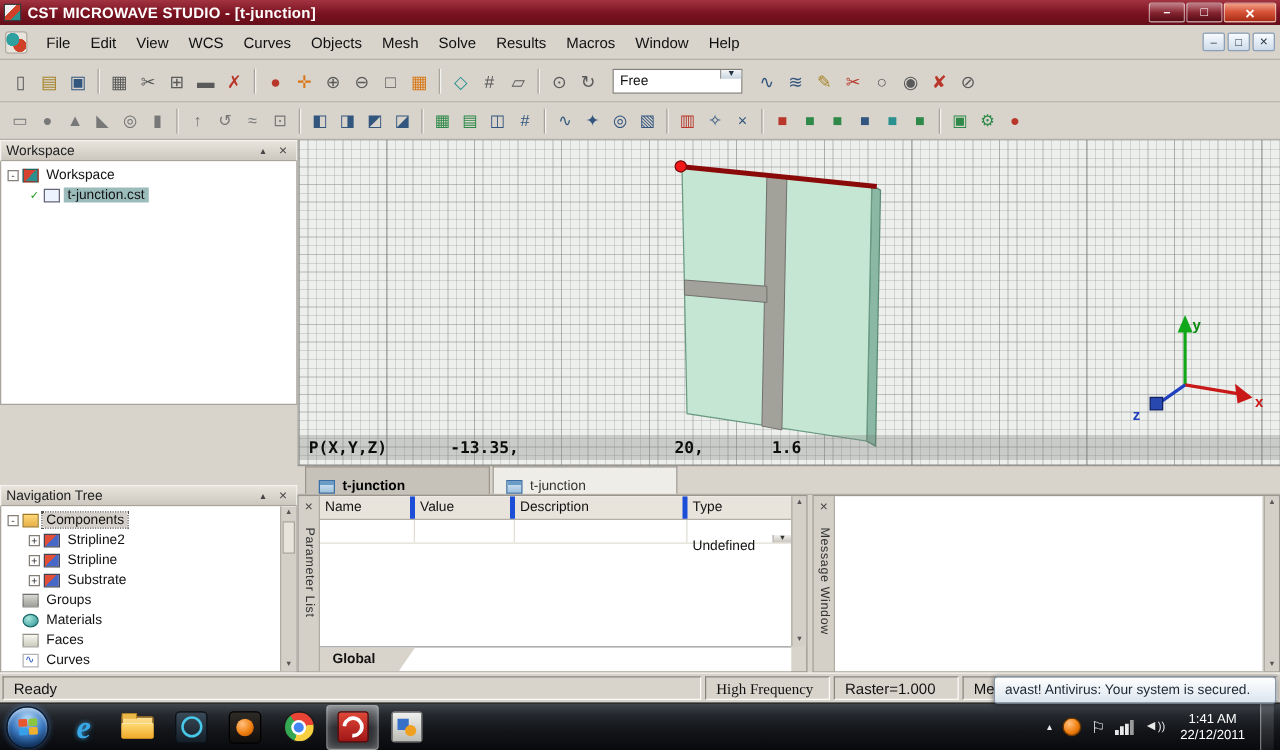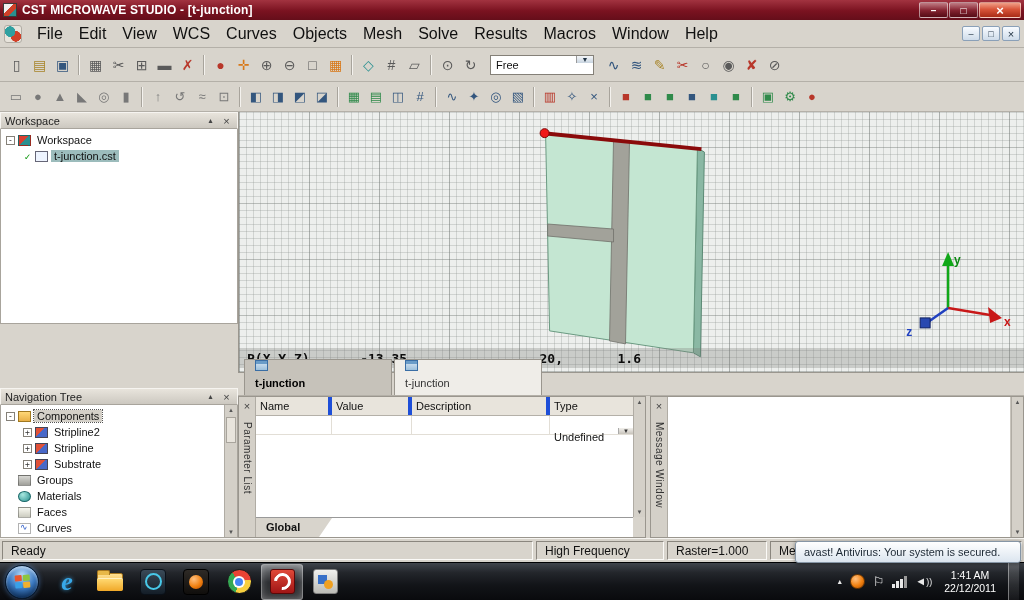--- a/index.html
+++ b/index.html
@@ -14,21 +14,21 @@
 .wb{width:29px;height:16px;display:flex;align-items:center;justify-content:center;font-size:10px;color:#fff;border:1px solid rgba(255,255,255,.5);border-radius:2px;background:linear-gradient(180deg,rgba(255,255,255,.38),rgba(255,255,255,.08) 50%,rgba(0,0,0,.2));}
 .wb.min::before{content:"–";font-weight:bold;}
 .wb.max::before{content:"□";}
 .wb.close{width:42px;background:linear-gradient(180deg,#f0a088,#d9553a 45%,#a92c16);}
 .wb.close::before{content:"×";font-size:13px;font-weight:bold;}
 
 
 .menubar{position:absolute;top:20px;left:0;right:0;height:28px;background:#d8d4cc;border-bottom:1px solid #b4b0a8;display:flex;align-items:center;padding:0 4px;}
 .menu-logo{width:18px;height:18px;margin-right:7px;border-radius:3px;background:radial-gradient(circle at 32% 35%,#2fa0a0 0 34%,transparent 36%),radial-gradient(circle at 68% 65%,#d04028 0 34%,transparent 36%),#e8e4dc;border:1px solid #b0aca4;flex:none;}
 .menus{display:flex;}
-.menu-item{padding:4px 8px;font-size:16px;color:#101010;}
+.menu-item{padding:4px 8px;font-size:12px;color:#101010;}
 .mdi-btns{margin-left:auto;display:flex;gap:2px;}
 .mdib{width:18px;height:15px;border:1px solid #8aa0b8;border-radius:2px;background:linear-gradient(#f8fbff,#cfdcea);display:flex;align-items:center;justify-content:center;font-size:9px;color:#234;}
 .mdib.min::before{content:"–";}
 .mdib.max::before{content:"□";}
 .mdib.close::before{content:"×";font-size:11px;}
 
 
 .toolbar{position:absolute;left:0;right:0;display:flex;align-items:center;padding:0 5px;background:#d8d4cc;border-bottom:1px solid #b4b0a8;}
 .toolbar.row1{top:48px;height:34px;}
 .toolbar.row2{top:82px;height:30px;}
@@ -89,21 +89,21 @@
 .viewport svg{position:absolute;inset:0;width:100%;height:100%;}
 .coordbar{position:absolute;left:0;right:0;bottom:4px;height:20px;background:rgba(122,124,120,.30);display:flex;align-items:center;font-family:"DejaVu Sans Mono",monospace;font-weight:bold;font-size:13px;color:#0c0c0c;}
 .cb-l{margin-left:8px;width:90px;}
 .cb-v{text-align:right;}
 .v1{width:78px;}
 .v2{width:148px;}
 .v3{width:78px;}
 
 
 .tabsrow{position:absolute;left:238px;top:372px;right:0;height:24px;background:#d8d4cc;border-top:1px solid #9a968e;border-bottom:1px solid #b4b0a8;display:flex;align-items:flex-end;padding-left:6px;gap:2px;}
-.vtab{height:36px;min-width:148px;display:flex;align-items:flex-start;gap:6px;padding:0 10px;border:1px solid #9a968e;border-bottom:none;background:#efede8;font-size:11px;color:#333;flex-direction:column;}
+.vtab{height:22px;min-width:148px;display:flex;align-items:flex-end;gap:6px;padding:0 10px;border:1px solid #9a968e;border-bottom:none;background:#efede8;font-size:11px;color:#333;}
 .vtab.active{background:#c6c2ba;font-weight:bold;color:#000;}
 .tab-icon{width:13px;height:11px;border:1px solid #3a6ea5;background:linear-gradient(#dce8f4,#9cc0dc);box-shadow:inset 0 3px 0 #6a9cc8;flex:none;}
 
 
 .parampanel{position:absolute;left:238px;top:396px;width:408px;height:142px;background:#d8d4cc;border:1px solid #9a968e;}
 .msgpanel{position:absolute;left:650px;top:396px;right:0;height:142px;background:#d8d4cc;border:1px solid #9a968e;}
 .vstrip{position:absolute;left:0;top:0;bottom:0;width:17px;background:#d4d0c8;border-right:1px solid #b0aca4;display:flex;flex-direction:column;align-items:center;padding-top:2px;}
 .vlabel{writing-mode:vertical-rl;font-size:10px;color:#333;margin-top:10px;letter-spacing:.5px;}
 .paramtable{position:absolute;left:17px;top:0;right:12px;bottom:20px;background:#fff;overflow:hidden;}
 .pthead{display:flex;background:#e8e4dc;border-bottom:1px solid #b4b0a8;}
@@ -128,21 +128,21 @@
 .globaltab{position:absolute;left:0;top:0;height:19px;width:76px;background:#d8d4cc;clip-path:polygon(0 0,100% 0,calc(100% - 13px) 100%,0 100%);font-weight:bold;font-size:11px;padding:3px 0 0 10px;}
 .msgbody{position:absolute;left:17px;top:0;right:12px;bottom:0;background:#fff;border-right:1px solid #c8c4bc;}
 .mscroll{position:absolute;right:0;top:0;bottom:0;width:12px;background:#d4d0c8;border-left:1px solid #b0aca4;display:flex;flex-direction:column;align-items:center;justify-content:space-between;padding:2px 0;font-size:6px;color:#555;}
 .mscroll::before{content:"▲";}
 .mscroll::after{content:"▼";}
 
 
 .statusbar{position:absolute;left:0;right:0;top:538px;height:24px;background:#d8d4cc;border-top:1px solid #f6f4f0;display:flex;align-items:stretch;padding:2px;gap:3px;font-size:12px;}
 .sb{border:1px solid;border-color:#8a867e #fbfaf7 #fbfaf7 #8a867e;padding:2px 8px;white-space:nowrap;overflow:hidden;}
 .sb.ready{flex:1;}
-.sb.freq{width:128px;}
+.sb.freq{width:100px;font-family:Liberation Serif, serif;}
 .sb.raster{width:100px;}
 .sb.mesh{width:252px;}
 
 
 .notif{position:absolute;right:3px;bottom:37px;width:226px;height:22px;background:linear-gradient(#ffffff,#dbe5ef);border:1px solid #8696a6;border-radius:3px;box-shadow:0 1px 4px rgba(0,0,0,.45);font-size:11px;color:#1c2834;display:flex;align-items:center;padding:0 8px;z-index:60;}
 
 
 .taskbar{position:absolute;left:0;right:0;bottom:0;height:38px;background:linear-gradient(180deg,#40454c 0,#23262b 26%,#121418 60%,#090a0d);border-top:1px solid #010203;display:flex;align-items:center;z-index:55;}
 .orb{width:34px;height:34px;border-radius:50%;margin:0 7px 0 5px;background:radial-gradient(circle at 50% 28%,#a6cef2 0 6%,#3a78c0 48%,#11335e 78%,#0a2240);border:1px solid #071a30;box-shadow:inset 0 2px 3px rgba(255,255,255,.55),0 0 5px rgba(90,150,230,.55);display:flex;align-items:center;justify-content:center;flex:none;}
 .flag{width:15px;height:13px;display:grid;grid-template-columns:1fr 1fr;grid-template-rows:1fr 1fr;gap:1px;transform:rotate(-4deg);}

